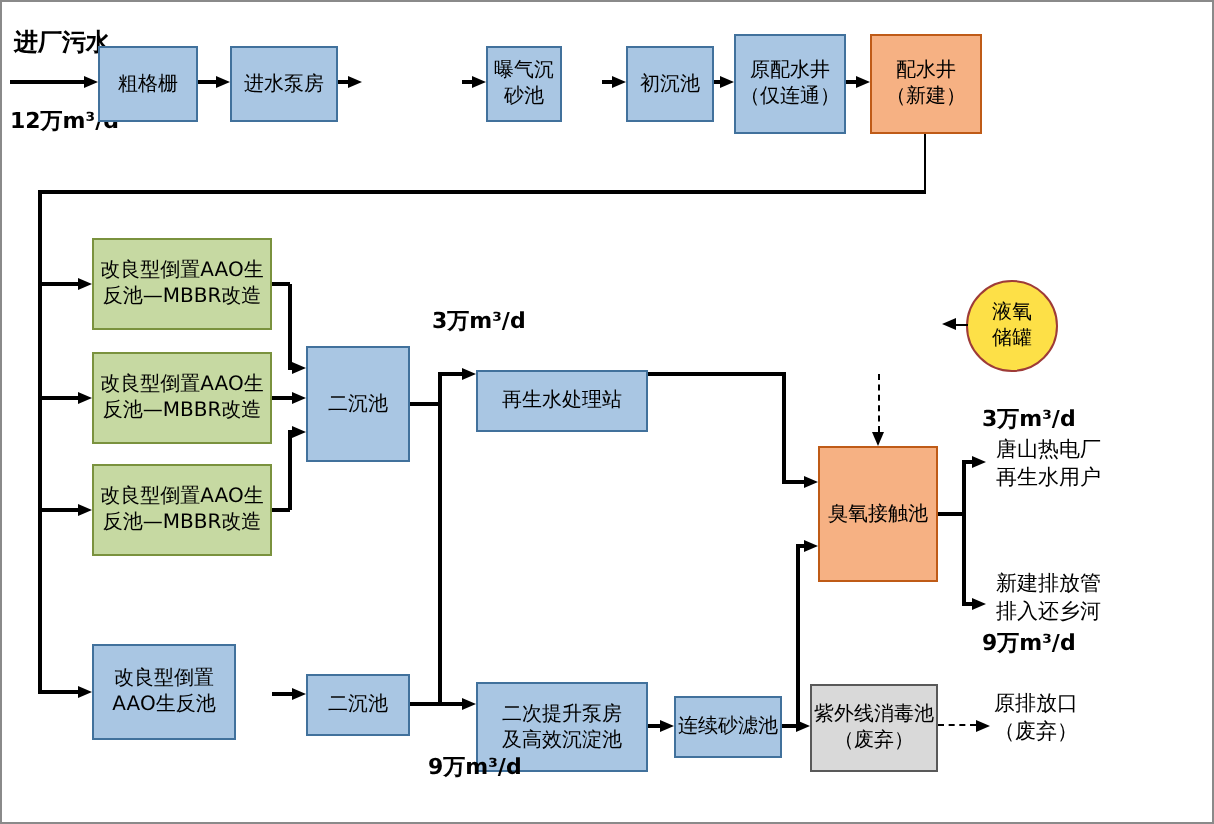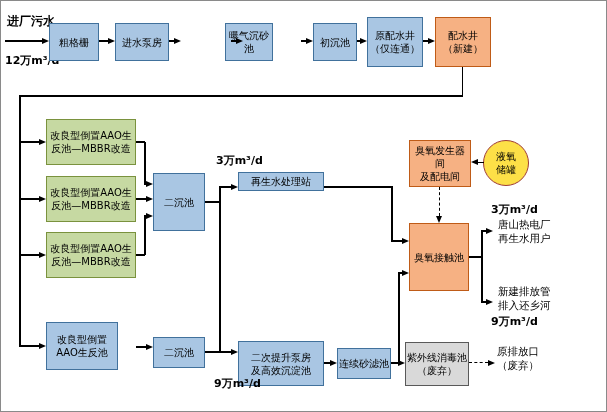--- a/index.html
+++ b/index.html
@@ -37,21 +37,21 @@
 
   <div class="lbl" style="left:6px;top:12px;font-size:12px">进厂污水</div>
   <div class="lbl" style="left:4px;top:52px">12万m³/d</div>
 
   <div class="box blue" style="left:48px;top:22px;width:50px;height:38px">
       <span>粗格栅</span>
     </div>
   <div class="box blue" style="left:114px;top:22px;width:54px;height:38px">
       <span>进水泵房</span>
     </div>
-  <div class="box blue" style="left:224px;top:22px;width:48px;height:38px">
+  <div class="box blue" style="left:242px;top:22px;width:38px;height:38px">
       <span>曝气沉砂池</span>
     </div>
   <div class="box blue" style="left:312px;top:22px;width:44px;height:38px">
       <span>初沉池</span>
     </div>
   <div class="box blue" style="left:366px;top:16px;width:56px;height:50px">
     <span>原配水井</span>
     <span>（仅连通）</span>
   </div>
   <div class="box orange" style="left:434px;top:16px;width:56px;height:50px">
@@ -72,39 +72,35 @@
       <span style="white-space:normal">改良型倒置AAO生反池</span>
     </div>
 
   <div class="box blue" style="left:152px;top:172px;width:52px;height:58px">
       <span>二沉池</span>
     </div>
   <div class="box blue" style="left:152px;top:336px;width:52px;height:31px">
       <span>二沉池</span>
     </div>
 
-  <div class="box blue" style="left:237px;top:171px;width:86px;height:19px">
+  <div class="box blue" style="left:237px;top:184px;width:86px;height:31px">
       <span>再生水处理站</span>
     </div>
   <div class="box blue" style="left:237px;top:340px;width:86px;height:45px">
     <span>二次提升泵房</span>
     <span>及高效沉淀池</span>
   </div>
   <div class="box blue" style="left:336px;top:347px;width:54px;height:31px">
       <span>连续砂滤池</span>
     </div>
   <div class="box gray" style="left:404px;top:341px;width:64px;height:44px">
     <span>紫外线消毒池</span>
     <span>（废弃）</span>
   </div>
 
-  <div class="box orange" style="left:408px;top:139px;width:62px;height:47px">
-    <span>臭氧发生器间</span>
-    <span>及配电间</span>
-  </div>
   <div class="box pink" style="left:482px;top:139px;width:46px;height:46px">
     <span>液氧</span>
     <span>储罐</span>
   </div>
   <div class="box orange" style="left:408px;top:222px;width:60px;height:68px">
       <span>臭氧接触池</span>
     </div>
 
   <div class="lbl" style="left:490px;top:201px">3万m³/d</div>
   <div class="txt" style="left:497px;top:217px">唐山热电厂</div>

